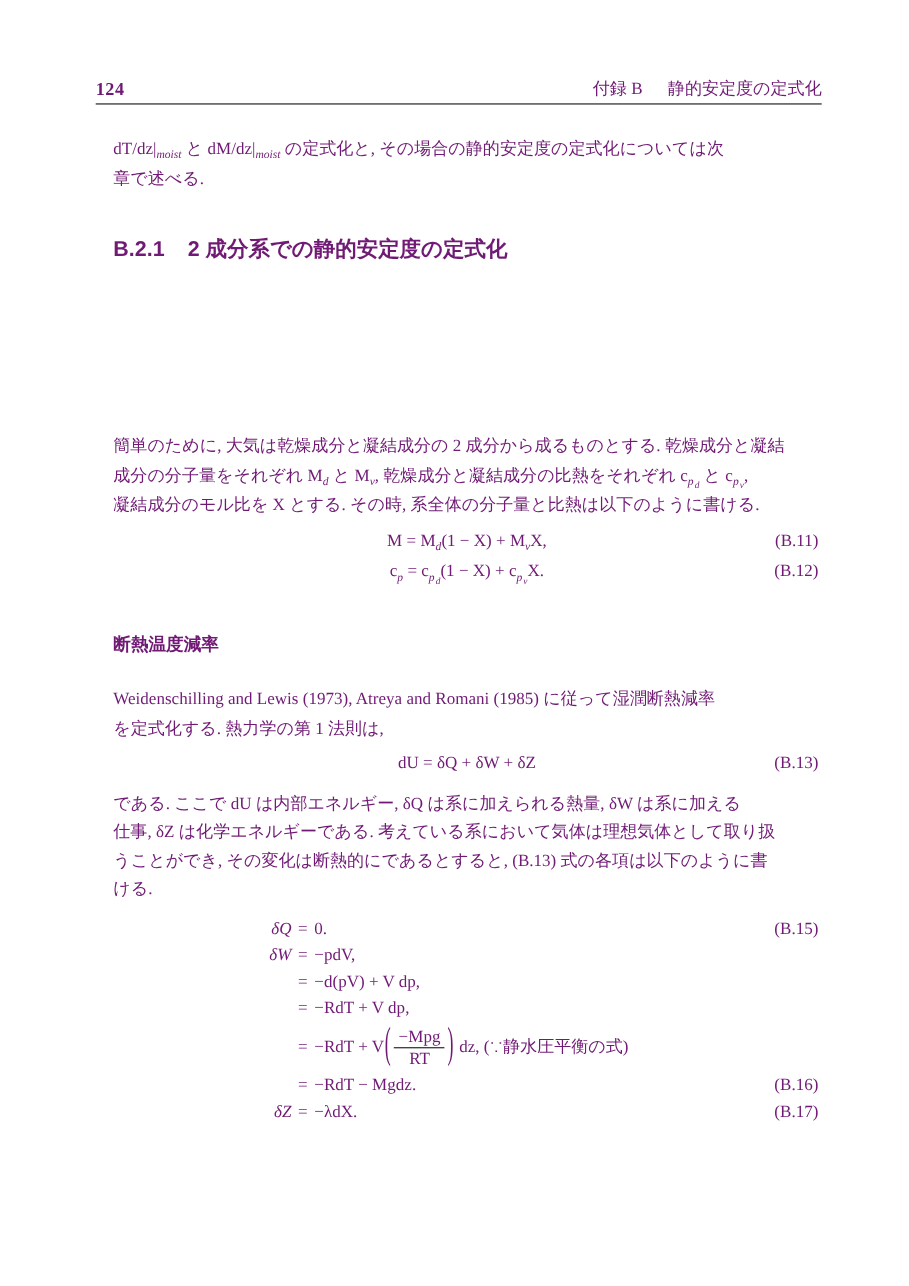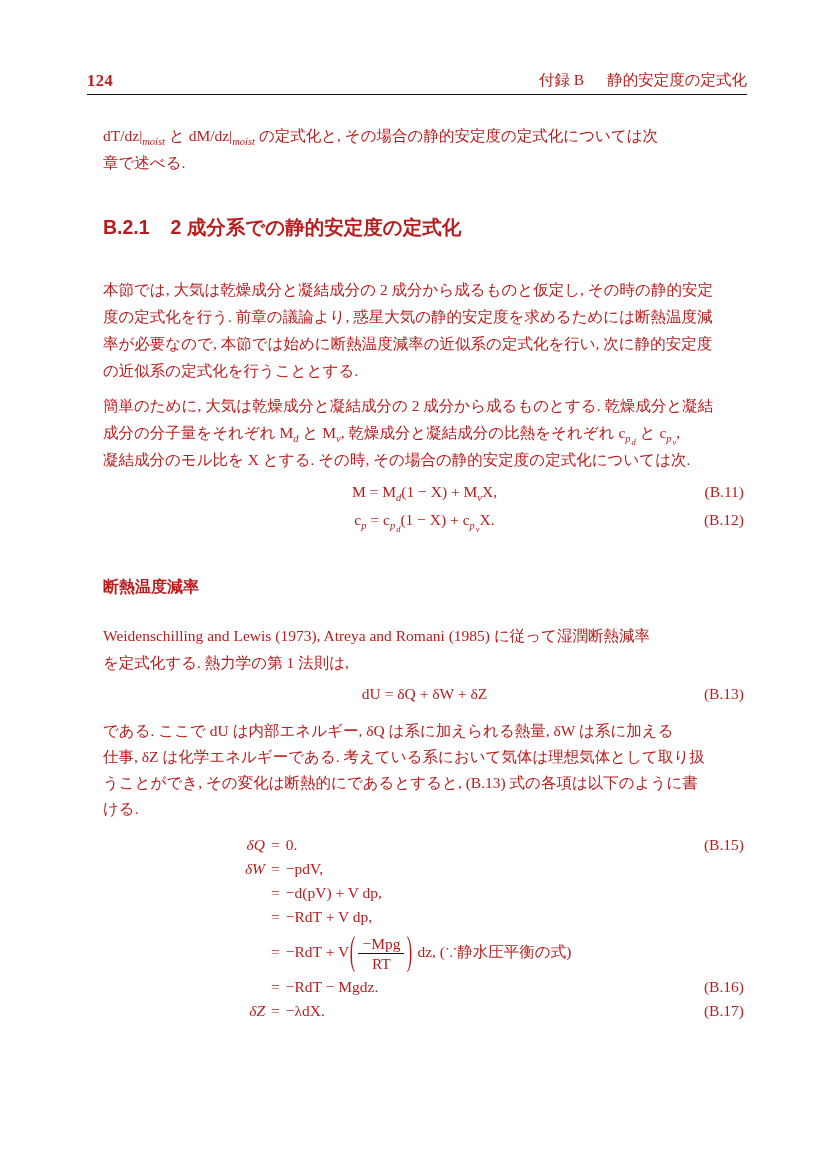--- a/index.html
+++ b/index.html
@@ -1,18 +1,18 @@
 <!DOCTYPE html>
 <html lang="ja"><head>
 <meta charset="utf-8">
 <style>
   html,body{margin:0;padding:0;background:#ffffff;}
   .page{
     position:relative;width:826px;height:1169px;background:#ffffff;
-    color:#b91c1c;overflow:hidden;
+    color:#701a75;overflow:hidden;
     font-family:"Liberation Serif","DejaVu Serif",serif;
     font-size:15.5px;
   }
   
   .rh{position:absolute;left:87px;top:70px;width:660px;height:24px;border-bottom:1.6px solid #111;}
   .rh-inner{display:flex;justify-content:space-between;align-items:flex-end;height:21px;}
   .pagenum{font-weight:bold;font-size:16.5px;letter-spacing:.5px;}
   .rh-right{font-size:15.5px;}
   .rh-title{margin-left:23px;}
   
@@ -57,31 +57,25 @@
       </div>
   </div>
 
   <div class="blk" style="top:122px">
     <div class="ln"><span class="mi">dT/dz|</span><span class="sb">moist</span><span class="rm"> と </span><span class="mi">dM/dz|</span><span class="sb">moist</span><span class="rm"> の定式化と, その場合の静的安定度の定式化については次</span></div>
     <div class="ln">章で述べる.</div>
   </div>
 
   <div class="h2" style="top:214px"><span class="h2num">B.2.1</span><span>2 成分系での静的安定度の定式化</span></div>
 
-  <div class="blk" style="top:276px">
-    <div class="ln">本節では, 大気は乾燥成分と凝結成分の 2 成分から成るものと仮定し, その時の静的安定</div>
-    <div class="ln">度の定式化を行う. 前章の議論より, 惑星大気の静的安定度を求めるためには断熱温度減</div>
-    <div class="ln">率が必要なので, 本節では始めに断熱温度減率の近似系の定式化を行い, 次に静的安定度</div>
-    <div class="ln">の近似系の定式化を行うこととする.</div>
-  </div>
 
   <div class="blk" style="top:392px">
     <div class="ln">簡単のために, 大気は乾燥成分と凝結成分の 2 成分から成るものとする. 乾燥成分と凝結</div>
     <div class="ln"><span class="rm">成分の分子量をそれぞれ </span><span class="mi">M</span><span class="sb">d</span><span class="rm"> と </span><span class="mi">M</span><span class="sb">v</span><span class="rm">, 乾燥成分と凝結成分の比熱をそれぞれ </span><span class="mi">c</span><span class="sb">p</span><span class="sb2">d</span><span class="rm"> と </span><span class="mi">c</span><span class="sb">p</span><span class="sb2">v</span><span class="rm">,</span></div>
-    <div class="ln"><span class="rm">凝結成分のモル比を </span><span class="mi">X</span><span class="rm"> とする. その時, その場合の静的安定度の定式化については次.</span></div>
+    <div class="ln"><span class="rm">凝結成分のモル比を </span><span class="mi">X</span><span class="rm"> とする. その時, 系全体の分子量と比熱は以下のように書ける.</span></div>
   </div>
 
   <div class="blk" style="top:478px">
     <div class="ceq"><span class="mi">M</span><span class="rm"> = </span><span class="mi">M</span><span class="sb">d</span><span class="rm">(1 − </span><span class="mi">X</span><span class="rm">) + </span><span class="mi">M</span><span class="sb">v</span><span class="mi">X</span><span class="rm">,</span><span class="enum">(B.11)</span></div>
     <div class="ceq"><span class="mi">c</span><span class="sb">p</span><span class="rm"> = </span><span class="mi">c</span><span class="sb">p</span><span class="sb2">d</span><span class="rm">(1 − </span><span class="mi">X</span><span class="rm">) + </span><span class="mi">c</span><span class="sb">p</span><span class="sb2">v</span><span class="mi">X</span><span class="rm">.</span><span class="enum">(B.12)</span></div>
   </div>
 
   <div class="h3" style="top:576px">断熱温度減率</div>
 
   <div class="blk" style="top:622px">

